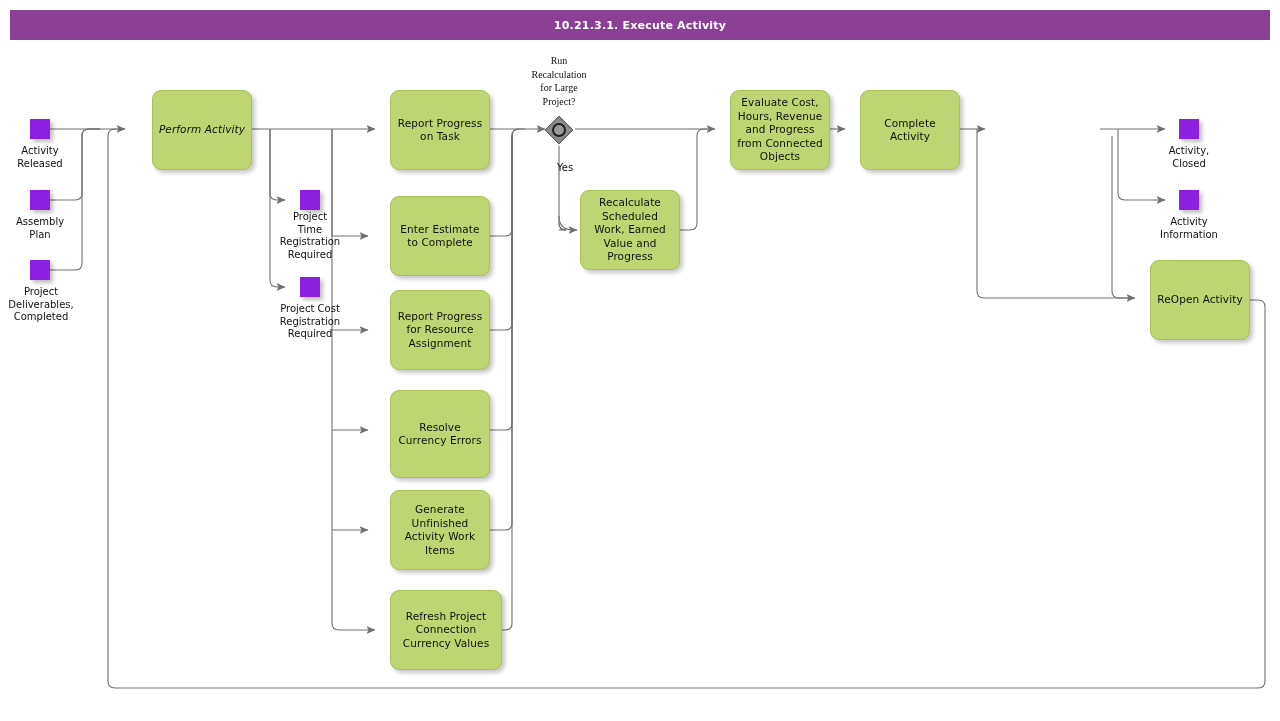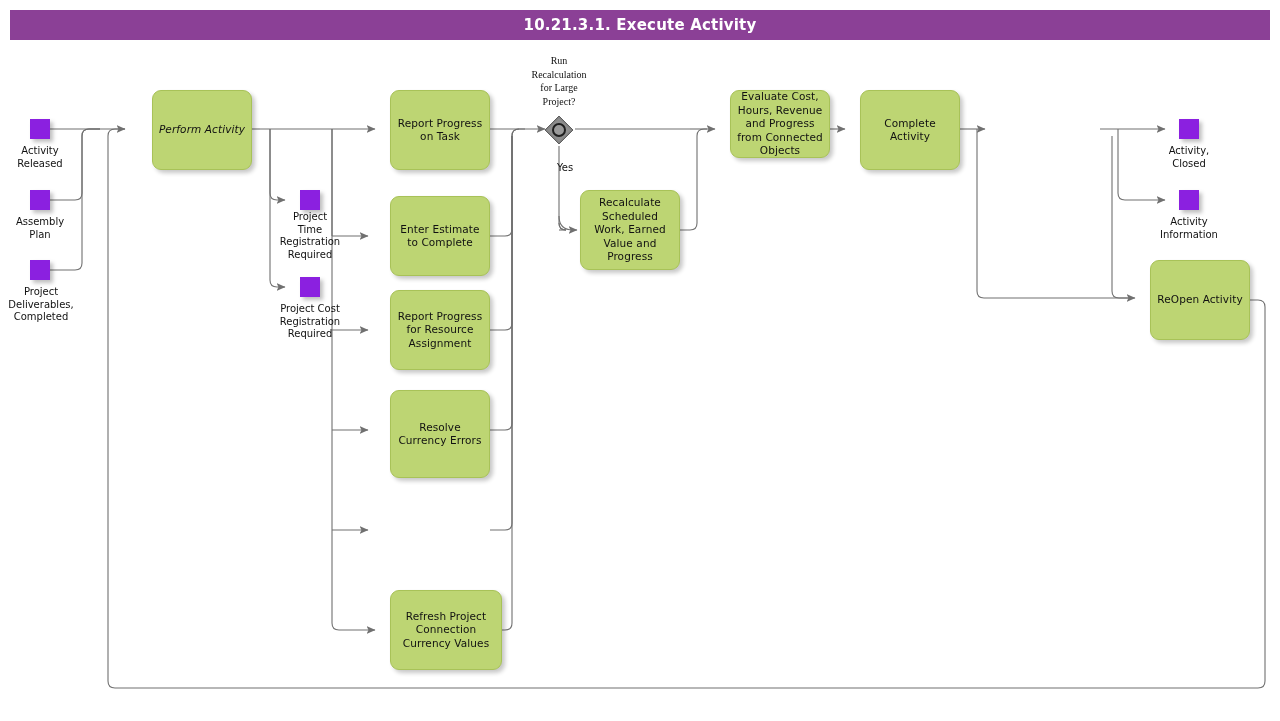--- a/index.html
+++ b/index.html
@@ -29,21 +29,21 @@
     width: 1260px;
     height: 30px;
     background: #8B4096;
     display: flex;
     align-items: center;
     justify-content: center;
     box-sizing: border-box;
   }
   .title-bar .title-text {
     color: #ffffff;
-    font-size: 15px;
+    font-size: 11px;
     font-weight: bold;
     letter-spacing: 0.2px;
     font-family: "DejaVu Sans", sans-serif;
   }
   
   #edges {
     position: absolute;
     left: 0;
     top: 0;
     width: 1280px;
@@ -219,30 +219,33 @@
   </div>
 
   <div class="task" style="left:390px; top:290px; width:100px; height:80px;">
     <span class="task-label">Report Progress<br>for Resource<br>Assignment</span>
   </div>
 
   <div class="task" style="left:390px; top:390px; width:100px; height:88px;">
     <span class="task-label">Resolve<br>Currency Errors</span>
   </div>
 
+  <div class="task" style="left:390px; top:490px; width:100px; height:80px;">
+    <span class="task-label">Generate<br>Unfinished<br>Activity Work<br>Items</span>
+  </div>
 
   <div class="task" style="left:390px; top:590px; width:112px; height:80px;">
     <span class="task-label">Refresh Project<br>Connection<br>Currency Values</span>
   </div>
 
   <div class="task" style="left:580px; top:190px; width:100px; height:80px;">
     <span class="task-label">Recalculate<br>Scheduled<br>Work, Earned<br>Value and<br>Progress</span>
   </div>
 
-  <div class="task" style="left:730px; top:90px;  width:100px; height:68px;">
+  <div class="task" style="left:730px; top:90px;  width:100px; height:80px;">
     <span class="task-label">Evaluate Cost,<br>Hours, Revenue<br>and Progress<br>from Connected<br>Objects</span>
   </div>
 
   <div class="task" style="left:860px; top:90px;  width:100px; height:80px;">
     <span class="task-label">Complete<br>Activity</span>
   </div>
 
 
   <div class="task" style="left:1150px; top:260px; width:100px; height:80px;">
     <span class="task-label">ReOpen Activity</span>

